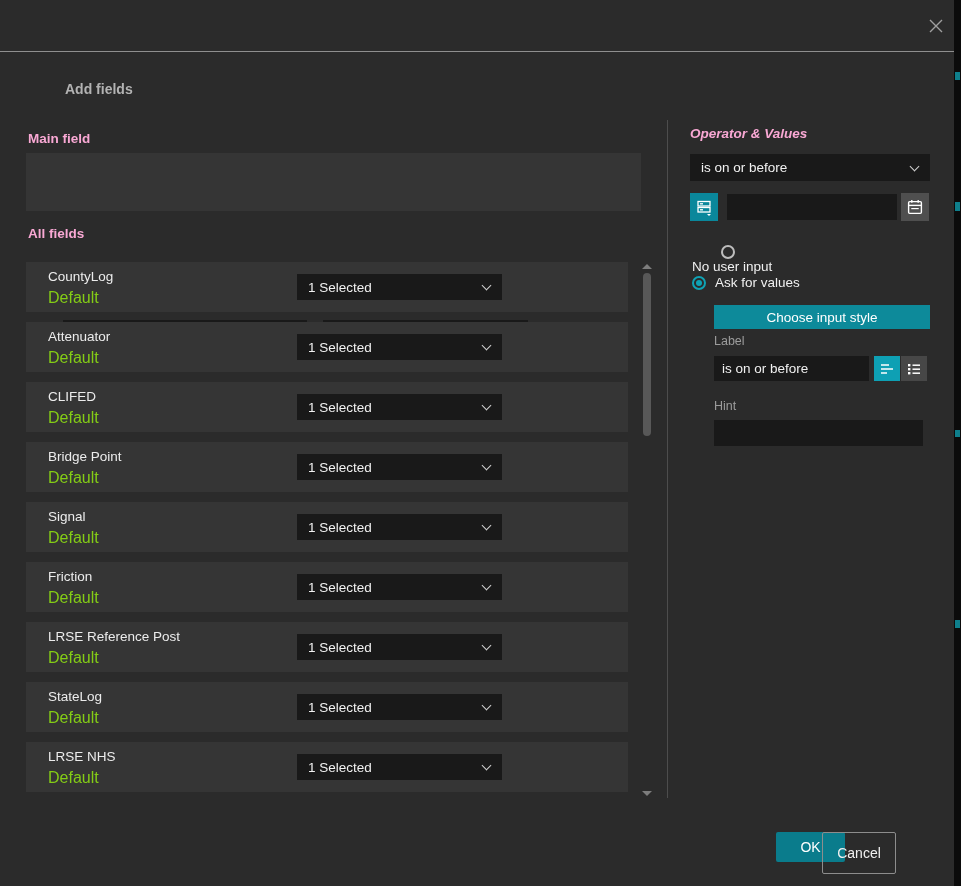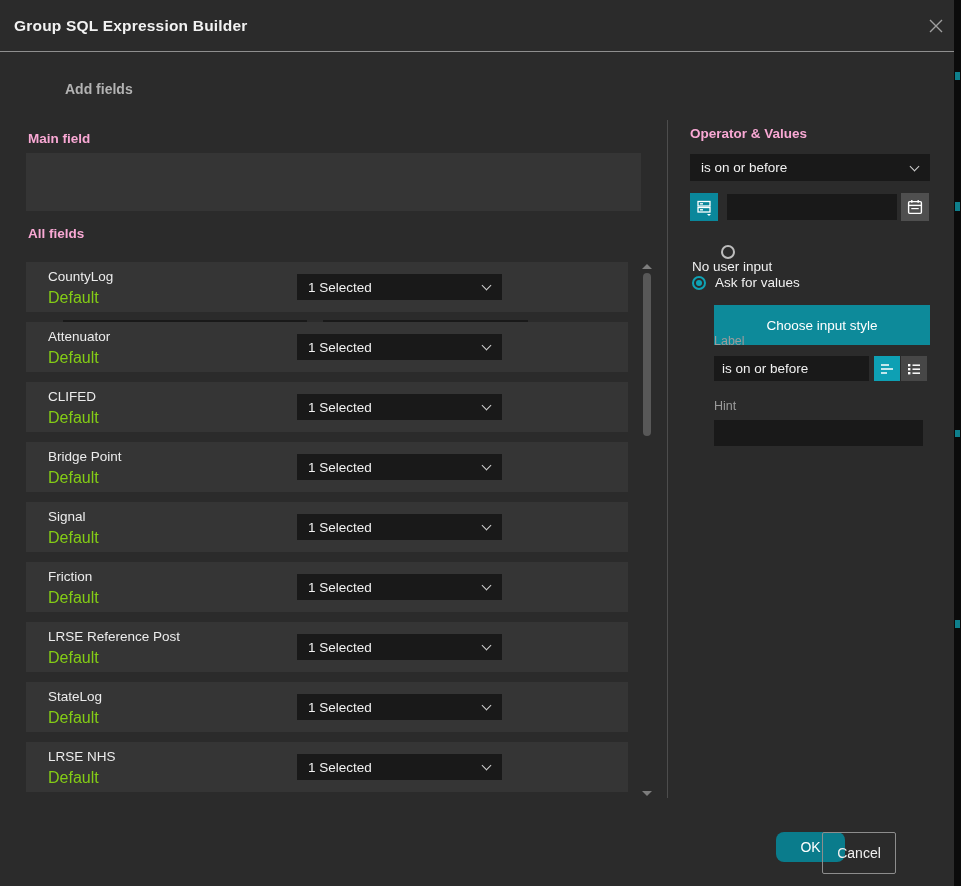--- a/index.html
+++ b/index.html
@@ -64,43 +64,42 @@
   .btn-cal { left:901px; top:193px; background:#4f4f4f; }
 
   .radio-row { display:flex; align-items:center; cursor:pointer; }
   .radio-circle { width:14px; height:14px; border-radius:50%; border:2px solid #bdbdbd; margin-right:9px; background:transparent; flex:0 0 auto; }
   .radio-circle.sel { border-color:#0fa3b5; position:relative; }
   .radio-circle.sel::after { content:""; position:absolute; left:2px; top:2px; width:6px; height:6px; border-radius:50%; background:#0fa3b5; }
   .radio-label { font-size:13.5px; color:#f0f0f0; }
   .radio-1 { left:692px; top:245px;flex-direction:column; }
   .radio-2 { left:692px; top:275px; }
 
-  .choose-btn { left:714px; top:305px; width:216px; height:40px; background:#0d8a9a; color:#fff; border:none; font-size:13.5px; font-family:"Liberation Sans",sans-serif; cursor:pointer; }
+  .choose-btn { left:714px; top:305px; width:216px; height:24px; background:#0d8a9a; color:#fff; border:none; font-size:13.5px; font-family:"Liberation Sans",sans-serif; cursor:pointer; }
 
   .cap { font-size:12.5px; color:#9c9c9c; }
   .label-cap { left:714px; top:334px; }
   .label-input { left:714px; top:356px; width:155px; height:25px; background:#191919; border:none; color:#f0f0f0; font-size:13.5px; padding:0 8px; font-family:"Liberation Sans",sans-serif; }
   .btn-align { left:874px; top:356px; width:26px; height:25px; background:#0ea0b4; }
   .btn-list  { left:901px; top:356px; width:26px; height:25px; background:#474747; }
   .hint-cap { left:714px; top:399px; }
   .hint-input { left:714px; top:420px; width:209px; height:26px; background:#191919; border:none; color:#f0f0f0; font-size:13.5px; padding:0 8px; font-family:"Liberation Sans",sans-serif; }
 
   
-  .ok-btn { left:776px; top:832px; width:69px; height:30px; background:#0a7c8c; color:#fff; border:none; border-radius:8px; font-size:14px; font-family:"Liberation Sans",sans-serif; cursor:pointer; }
+  .ok-btn { left:776px; top:832px; width:69px; height:30px; background:#0a7c8c; color:#fff; border:none; border-radius:2px; font-size:14px; font-family:"Liberation Sans",sans-serif; cursor:pointer; }
   .cancel-btn { left:822px; top:832px; width:74px; height:42px; background:transparent; color:#f0f0f0; border:1px solid #8d8d8d; border-radius:2px; font-size:14px; font-family:"Liberation Sans",sans-serif; cursor:pointer; }
 
   
   .edge-strip { left:954px; top:0; width:7px; height:886px; background:#0b0b0b; }
   .edge-strip .speck { position:absolute; left:1px; width:5px; background:#0e7f8c; }
 </style>
 </head>
 <body>
 
 <div class="abs titlebar">
-  <div class="abs title">Group SQL Expression Builder</div>
   <button class="abs close-btn">
     <svg width="16" height="16" viewBox="0 0 16 16">
       <path d="M2 2 L14 14 M14 2 L2 14" stroke="#9f9f9f" stroke-width="1.4" fill="none"></path>
     </svg>
   </button>
 </div>
 
 <div class="abs h-section" style="left:28px; top:81px;">Add fields</div>
 
 <div class="abs h-sub" style="left:28px; top:131px;">Main field</div>
@@ -210,21 +209,21 @@
     </div>
   </div>
 </div>
 
 <div class="abs sb-up"></div>
 <div class="abs sb-thumb"></div>
 <div class="abs sb-down"></div>
 
 <div class="abs divider"></div>
 
-<div class="abs h-sub" style="left:690px; top:126px;">Operator &amp; Values</div>
+<div class="abs h-sub" style="left:690px; top:126px;font-style:italic;">Operator &amp; Values</div>
 
 <div class="dd dd-operator">
   <span>is on or before</span>
   <span class="chev"></span>
 </div>
 
 <button class="abs sq-btn btn-unique">
   <svg width="18" height="18" viewBox="0 0 18 18">
     <rect x="3" y="3.5" width="12" height="4.5" fill="none" stroke="#fff" stroke-width="1.3"></rect>
     <line x1="5" y1="5.8" x2="8" y2="5.8" stroke="#fff" stroke-width="1.3"></line>

